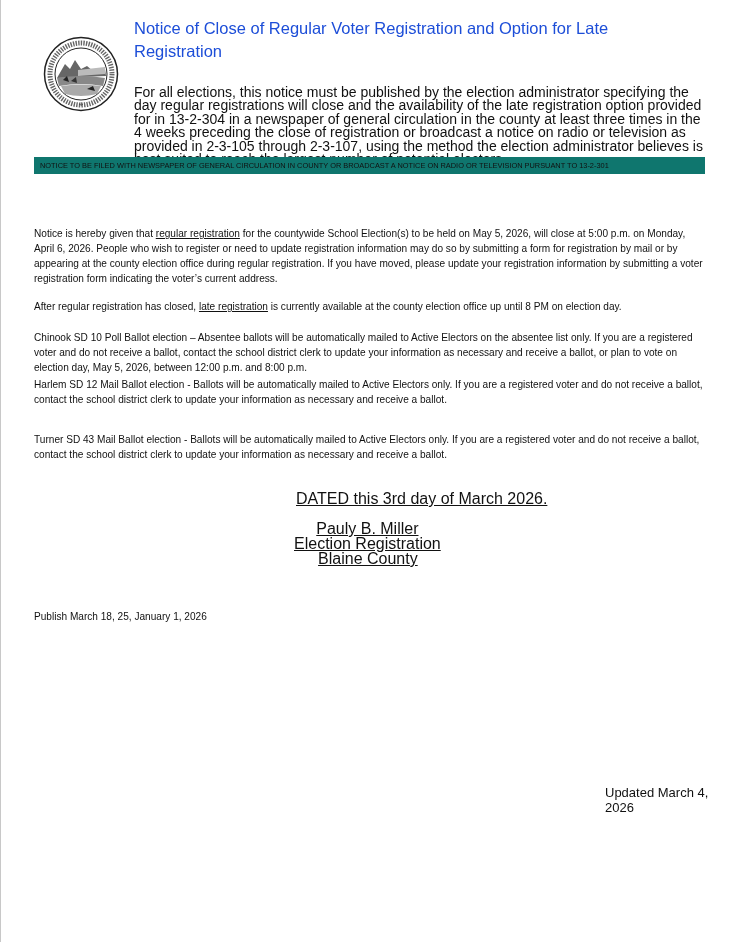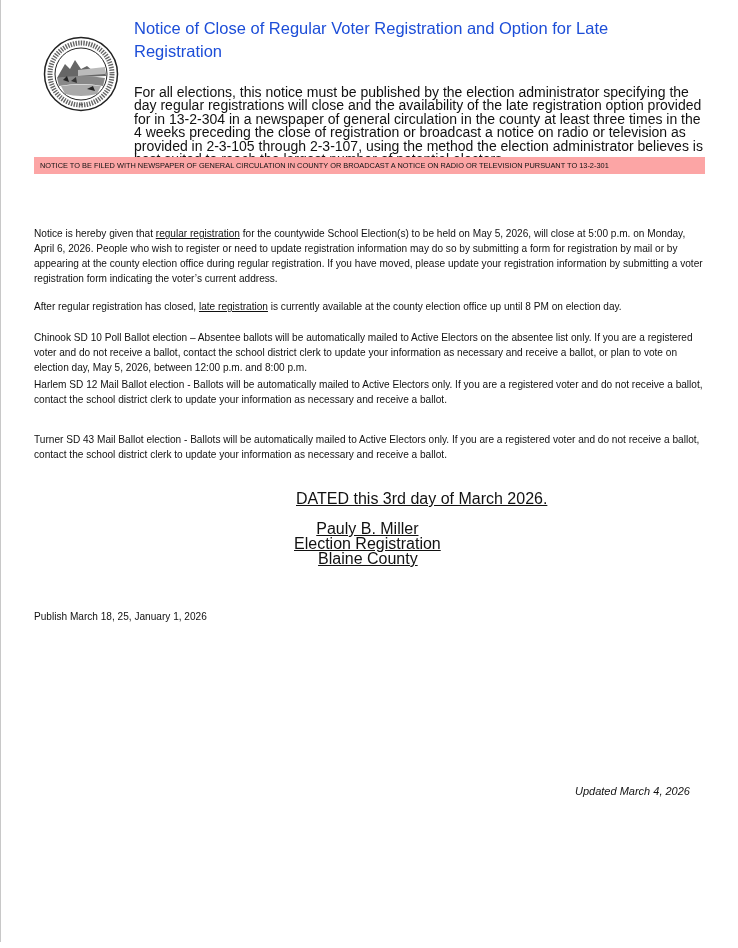--- a/index.html
+++ b/index.html
@@ -50,21 +50,21 @@
       line-height: 13.4px;
       color: #111;
       margin: 0;
     }
     .filing-bar {
       position: absolute;
       left: 34px;
       top: 157px;
       width: 671px;
       height: 17px;
-      background: #fca5a5;
+      background: #0f766e;
       font-size: 7.4px;
       line-height: 17px;
       color: #111;
       padding-left: 6px;
       box-sizing: border-box;
       white-space: nowrap;
     }
     .body-text {
       position: absolute;
       left: 34px;
@@ -81,24 +81,23 @@
     .sig-block {
       position: absolute;
       left: 294px;
       font-size: 16px;
       line-height: 15px;
       color: #111;
       text-decoration: underline;
     }
     .updated {
       position: absolute;
-      left: 575px;
+      left: 605px;
       top: 785px;
-      font-size: 11px;
-      font-style: italic;
+      font-size: 13px;
       color: #111;
     }
   </style>
 </head>
 <body>
 
 <div class="left-rule"></div>
 
 <div class="seal">
   <svg width="76" height="76" viewBox="0 0 76 76">

